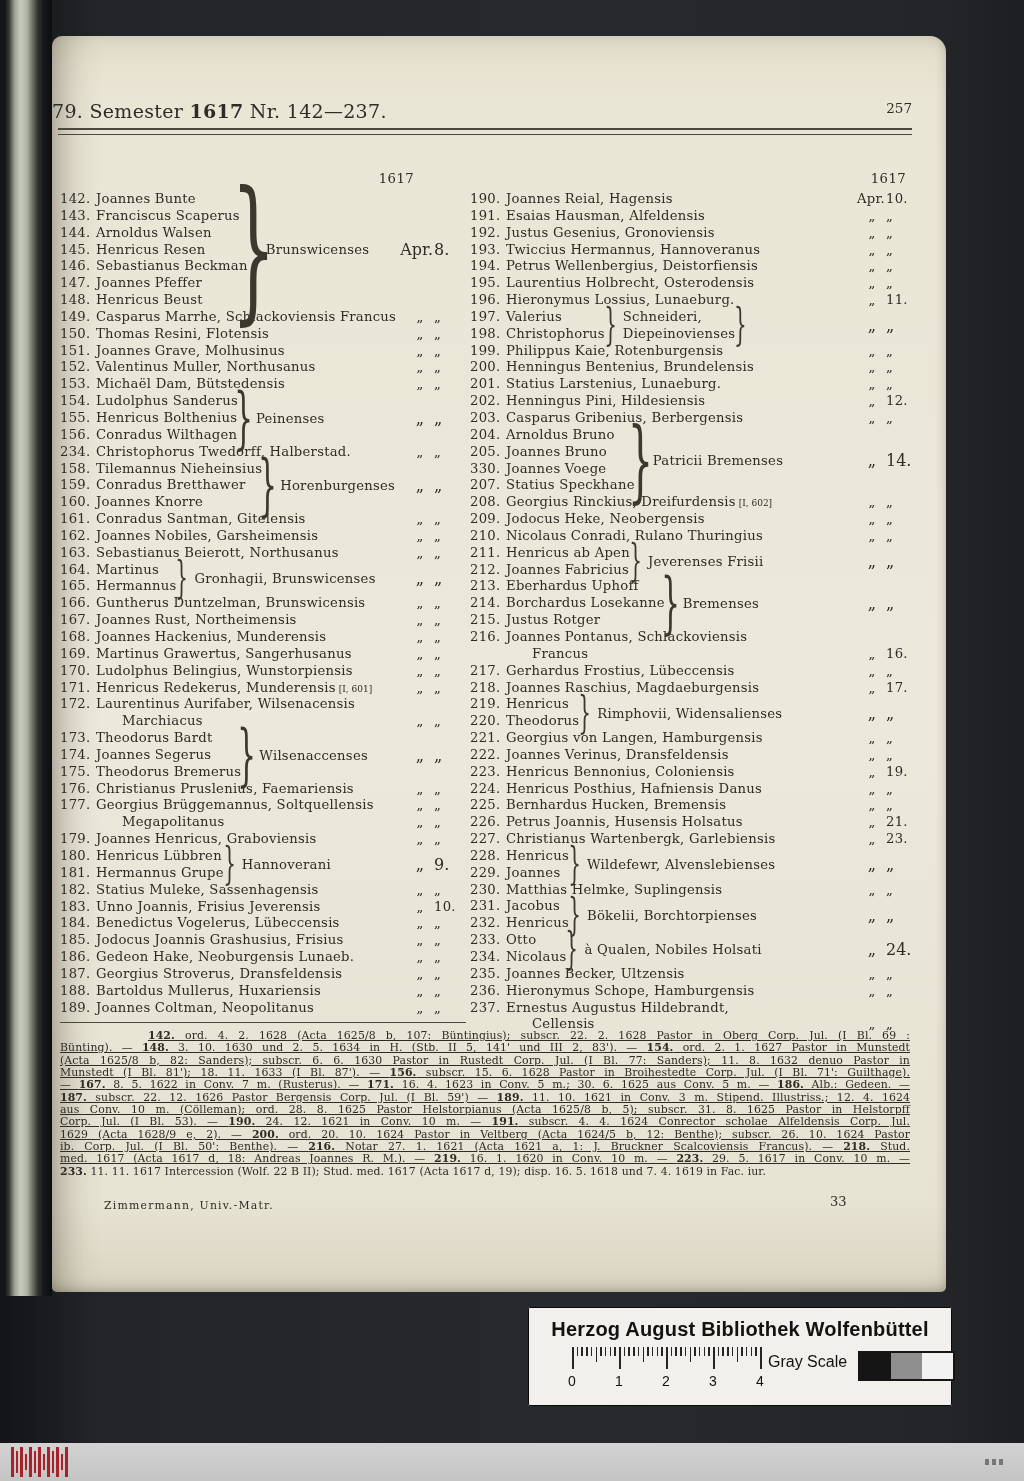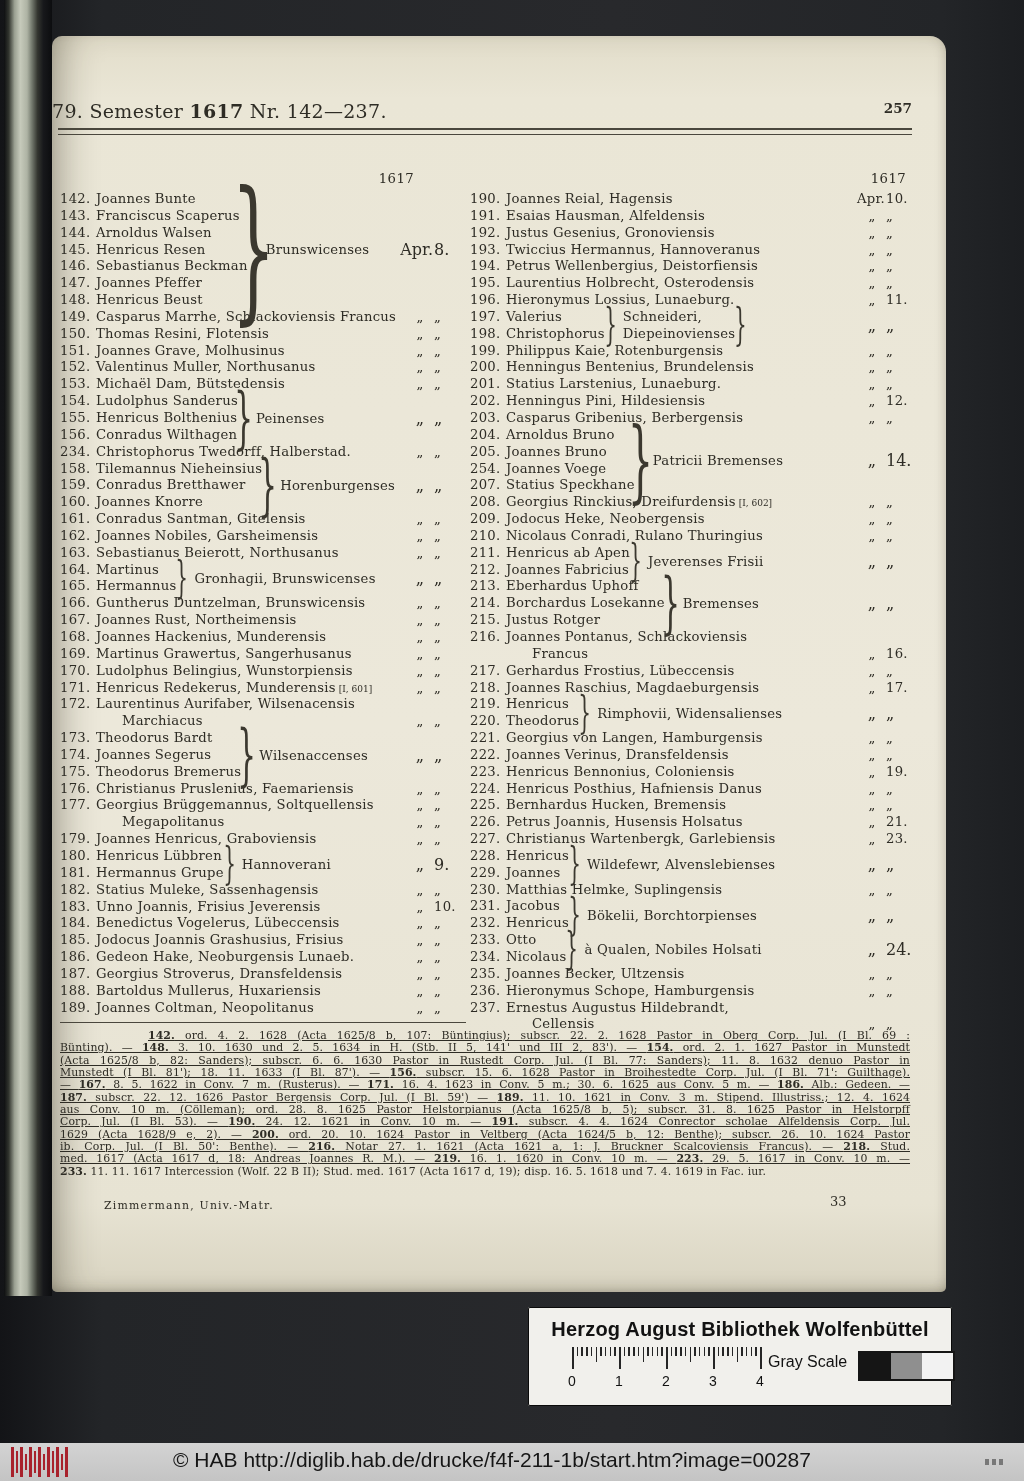--- a/index.html
+++ b/index.html
@@ -10,21 +10,21 @@
   .page-edges{position:absolute;left:4px;top:0;width:48px;height:1296px;
     background:linear-gradient(90deg,#0e0f11 0%,#32352f 10%,#9ba092 22%,#c6cabb 34%,#aeb3a4 48%,#747a6e 58%,#33352f 70%,#17181b 82%,#0c0d0f 100%);}
   
   .page{position:absolute;left:52px;top:36px;width:894px;height:1256px;
     background:linear-gradient(180deg,#e2ddca 0,#eae6d6 5%,#ece8da 55%,#e7e3d3 93%,#d9d4c1 100%);
     border-radius:10px 16px 5px 5px;
     box-shadow:inset 28px 0 40px -24px rgba(40,35,20,.45), inset -6px 0 14px -8px rgba(40,35,20,.25), inset 0 -8px 16px -10px rgba(40,35,20,.35);
     color:#2e2c25;}
   .pg-header{position:absolute;top:64px;left:0;right:0;height:20px;}
   .pg-title{position:absolute;left:0;right:0;text-align:left;font-size:19px;letter-spacing:.3px;}
-  .pg-num{position:absolute;right:34px;top:0;font-size:13.5px;font-weight:bold;}
+  .pg-num{position:absolute;right:34px;top:0;font-size:13.5px;}
   .dbl-rule{position:absolute;top:92px;left:6px;width:854px;height:4px;
     border-top:2px solid #4a473d;border-bottom:1px solid #4a473d;}
   .col{position:absolute;top:134px;}
   .col1{left:8px;width:404px;}
   .col2{left:418px;width:446px;}
   .yearlbl{text-align:right;font-size:13.2px;height:21px;line-height:18px;letter-spacing:.4px;}
   .col1 .yearlbl{padding-right:50px;}
   .col2 .yearlbl{padding-right:10px;}
   .row,.grow{display:flex;height:16.85px;line-height:16.85px;font-size:13.2px;letter-spacing:.25px;white-space:nowrap;}
   .num{flex:0 0 36px;}
@@ -496,21 +496,21 @@
           <div class="gnames">
             <div class="grow">
               <div class="num">204.</div>
               <div class="gname">Arnoldus Bruno</div>
             </div>
             <div class="grow">
               <div class="num">205.</div>
               <div class="gname">Joannes Bruno</div>
             </div>
             <div class="grow">
-              <div class="num">254.</div>
+              <div class="num">330.</div>
               <div class="gname">Joannes Voege</div>
             </div>
             <div class="grow">
               <div class="num">207.</div>
               <div class="gname">Statius Speckhane</div>
             </div>
           </div>
           <div class="brace" style="font-size: 88.968px; height: 67.4px;">}</div>
           <div class="glabel">Patricii Bremenses</div>
           <div class="gfill"></div>
@@ -835,16 +835,15 @@
           <rect x="24" y="5" width="2" height="22"></rect>
         <rect x="28" y="1" width="3" height="30"></rect>
           <rect x="33" y="8" width="2" height="16"></rect>
         <rect x="37" y="1" width="3" height="30"></rect>
           <rect x="42" y="5" width="2" height="22"></rect>
         <rect x="46" y="1" width="3" height="30"></rect>
           <rect x="51" y="8" width="2" height="16"></rect>
         <rect x="55" y="1" width="3" height="30"></rect>
       </g>
     </svg>
-    <div class="caption-text">© HAB http://diglib.hab.de/drucke/f4f-211-1b/start.htm?image=00287</div>
     <div class="stamp"></div>
   </div>
 </div>
 
 </body></html>

